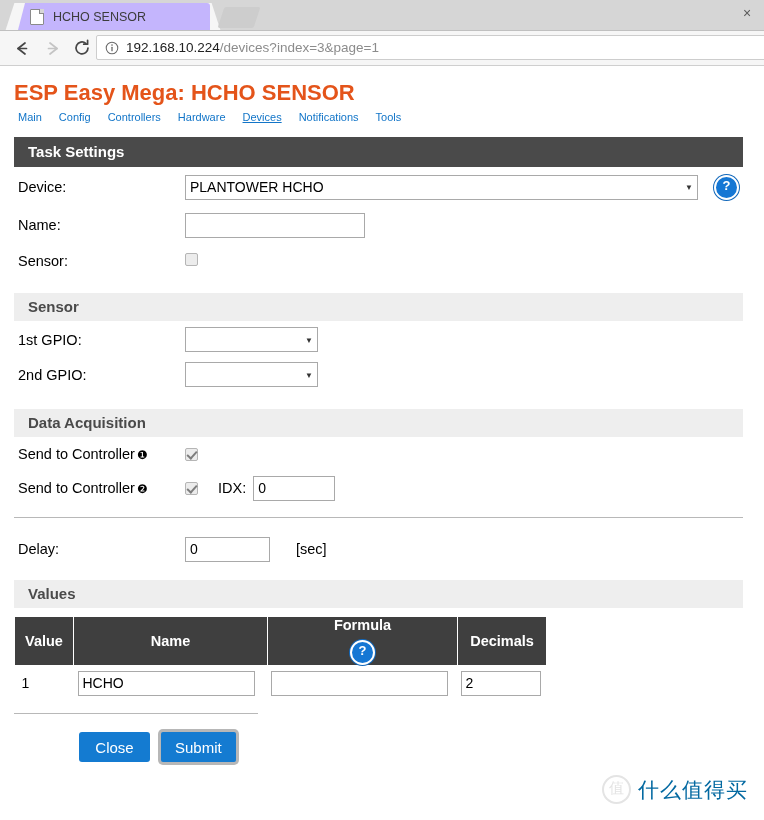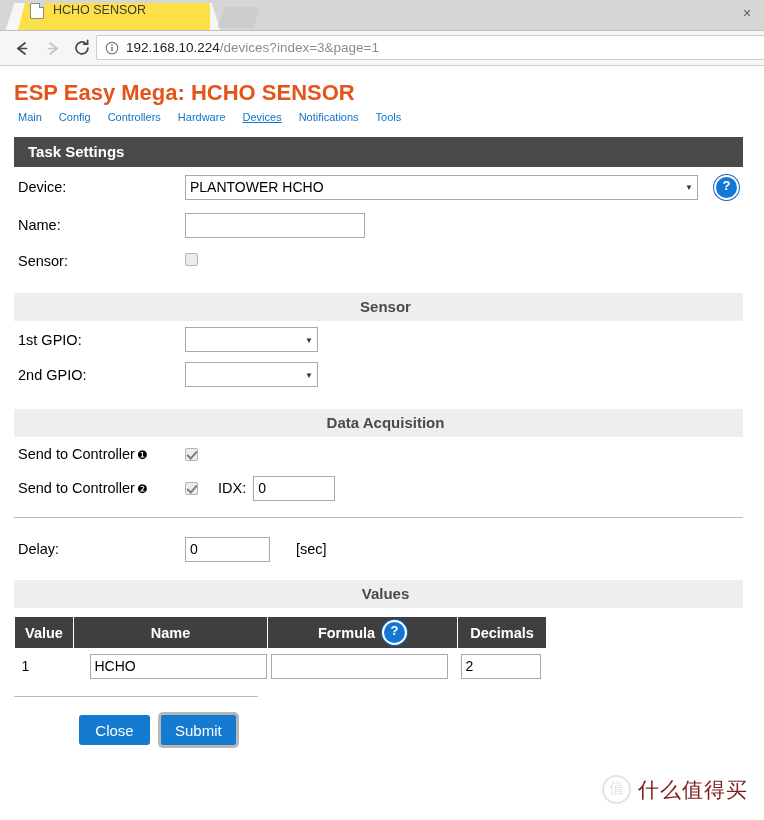--- a/index.html
+++ b/index.html
@@ -26,24 +26,25 @@
     background: #d6d6d6;
     position: relative;
     border-bottom: 1px solid #c0c0c0;
   }
   .tab {
     position: absolute;
     left: 18px;
     top: 3px;
     width: 192px;
     height: 27px;
-    background: #fde047;
+    background: #c4b5fd;
     border-top-left-radius: 3px;
     border-top-right-radius: 3px;
     display: flex;
+    align-items: center;
     box-sizing: border-box;
     padding-left: 12px;
     clip-path: polygon(7px 0, 100% 0, 100% 100%, 0 100%);
   }
   .tab-skew-l {
     position: absolute;
     left: 10px;
     top: 3px;
     width: 16px;
     height: 27px;
@@ -203,21 +204,20 @@
   .section-bar-light {
     background: #eeeeee;
     color: #4a4a4a;
     font-size: 15px;
     font-weight: bold;
     height: 28px;
     line-height: 28px;
     padding-left: 14px;
     margin: 0 21px 0 14px;
     box-sizing: border-box;
-    text-align: center;
   }
 
   .form-row {
     display: flex;
     align-items: center;
     height: 36px;
     padding-left: 18px;
   }
   .form-label {
     font-size: 14.5px;
@@ -354,28 +354,29 @@
     padding: 0;
     height: 36px;
     vertical-align: middle;
     font-size: 14px;
     color: #000;
     font-family: "Liberation Sans", sans-serif;
   }
   .values-table td.idx-cell {
     padding-left: 7px;
   }
-  .val-name-input { width: 177px; height: 26px; margin-left: 16px;}
+  .val-name-input { width: 177px; height: 26px; margin-left: 4px;}
   .val-formula-input { width: 177px; height: 26px; margin-left: 3px;}
   .val-decimals-input { width: 80px; height: 26px; margin-left: 3px;}
   .th-inner {
     display: flex;
     align-items: center;
     justify-content: center;
     gap: 7px;
+    flex-direction: column;
   }
 
   
   .btn-row {
     margin-top: 18px;
     padding-left: 79px;
     display: flex;
     align-items: flex-end;
     gap: 11px;
   }
@@ -412,21 +413,21 @@
     height: 25px;
     border-radius: 50%;
     border: 2px solid #e4e4e4;
     color: #e4e4e4;
     font-size: 15px;
     line-height: 23px;
     text-align: center;
     font-family: "DejaVu Sans", sans-serif;
   }
   .wm-text {
-    color: #7f1d1d;
+    color: #0369a1;
     font-size: 21px;
     letter-spacing: 1px;
     font-family: "DejaVu Sans", sans-serif;
   }
 </style>
 </head>
 <body>
 
 <div class="browser-chrome">
 

